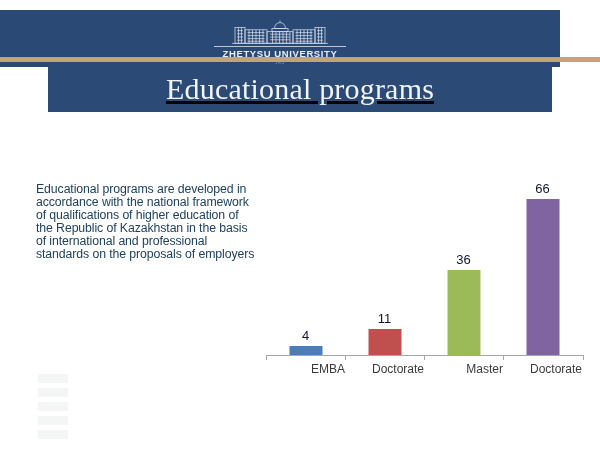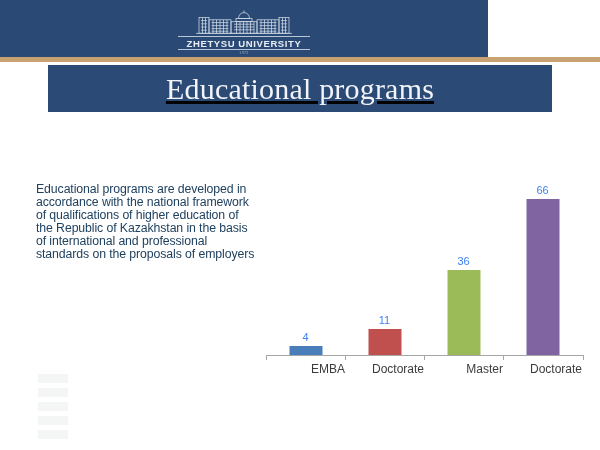--- a/index.html
+++ b/index.html
@@ -11,22 +11,22 @@
     height: 450px;
     background: #ffffff;
     font-family: "Liberation Sans", sans-serif;
     overflow: hidden;
     position: relative;
   }
 
   
   #header-band {
     position: absolute;
-    left: 0; top: 0;
-    width: 488px;
+    left: 0; top: 10px;
+    width: 560px;
     height: 57px;
     background: #2a4a75;
   }
   #logo-block {
     position: absolute;
     left: 50%;
     top: 9px;
     transform: translateX(-50%);
     width: 132px;
     text-align: center;
@@ -142,22 +142,22 @@
     position: absolute;
     bottom: 0;
     left: 50%;
     transform: translateX(-50%);
     width: 33px;
   }
   .bar-value {
     position: absolute;
     left: 50%;
     transform: translateX(-50%);
-    font-size: 11px;
-    color: #3b82f6;
+    font-size: 13px;
+    color: #0f172a;
     white-space: nowrap;
   }
   #cat-labels {
     position: absolute;
     left: 0;
     top: 240px;
     width: 326px;
     height: 18px;
   }
   .cat-label {

